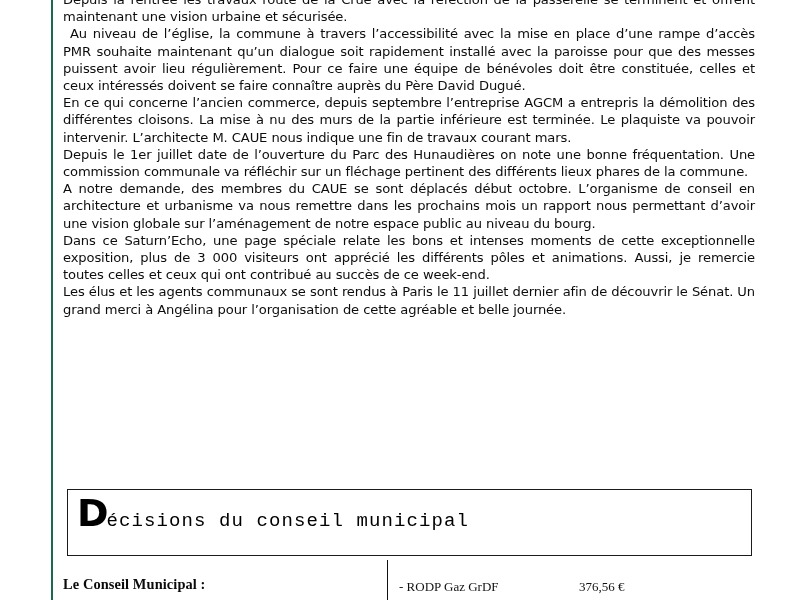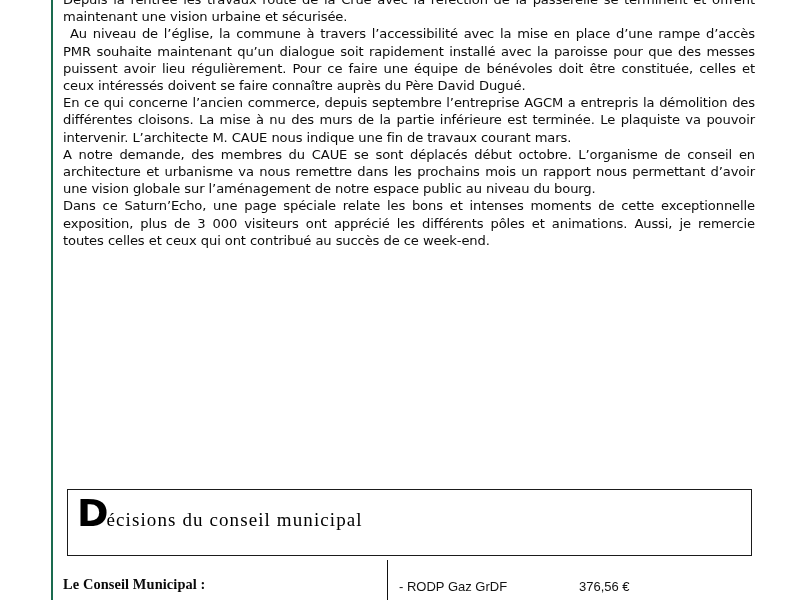--- a/index.html
+++ b/index.html
@@ -77,21 +77,21 @@
   }
   #heading-dropcap {
     font-family: "DejaVu Sans", sans-serif;
     font-weight: bold;
     font-size: 38px;
     line-height: 38px;
     letter-spacing: -1px;
     color: #000000;
   }
   #heading-rest {
-    font-family: Liberation Serif, serif;
+    font-family: Liberation Mono, monospace;
     font-size: 19px;
     line-height: 19px;
     letter-spacing: 1.1px;
     color: #000000;
     position: relative;
     left: -1px;
   }
 
   
   #footer-cols {
@@ -135,41 +135,43 @@
     font-family: "Liberation Serif", serif;
     font-size: 13px;
     line-height: 16px;
     color: #121212;
     margin: 13px 0 0 0;
     text-align: justify;
     text-align-last: justify;
   }
   .fee-row {
     display: flex;
-    font-family: Liberation Sans, sans-serif;
+    font-family: Liberation Serif, serif;
     font-size: 13px;
     line-height: 16px;
     color: #121212;
   }
   .fee-label { width: 180px; }
   .fee-amount { text-align: right; }
 </style>
 </head>
 <body>
 
 <div id="page">
 
   <div id="margin-rule"></div>
 
   <div id="body-column">
     <p class="para">Depuis la rentrée les travaux route de la Crue avec la réfection de la passerelle se terminent et offrent maintenant une vision urbaine et sécurisée.</p>
     <p class="para indent">Au niveau de l’église, la commune à travers l’accessibilité avec la mise en place d’une rampe d’accès PMR souhaite maintenant qu’un dialogue soit rapidement installé avec la paroisse pour que des messes puissent avoir lieu régulièrement. Pour ce faire une équipe de bénévoles doit être constituée, celles et ceux intéressés doivent se faire connaître auprès du Père David Dugué.</p>
     <p class="para">En ce qui concerne l’ancien commerce, depuis septembre l’entreprise AGCM a entrepris la démolition des différentes cloisons. La mise à nu des murs de la partie inférieure est terminée. Le plaquiste va pouvoir intervenir. L’architecte M. CAUE nous indique une fin de travaux courant mars.</p>
+    <p class="para">Depuis le 1er juillet date de l’ouverture du Parc des Hunaudières on note une bonne fréquentation. Une commission communale va réfléchir sur un fléchage pertinent des différents lieux phares de la commune.</p>
     <p class="para">A notre demande, des membres du CAUE se sont déplacés début octobre. L’organisme de conseil en architecture et urbanisme va nous remettre dans les prochains mois un rapport nous permettant d’avoir une vision globale sur l’aménagement de notre espace public au niveau du bourg.</p>
     <p class="para">Dans ce Saturn’Echo, une page spéciale relate les bons et intenses moments de cette exceptionnelle exposition, plus de 3 000 visiteurs ont apprécié les différents pôles et animations. Aussi, je remercie toutes celles et ceux qui ont contribué au succès de ce week-end.</p>
+    <p class="para">Les élus et les agents communaux se sont rendus à Paris le 11 juillet dernier afin de découvrir le Sénat. Un grand merci à Angélina pour l’organisation de cette agréable et belle journée.</p>
   </div>
 
   <div id="heading-box">
     <div id="heading-inner">
       <span id="heading-dropcap">D</span>
       <span id="heading-rest">écisions du conseil municipal</span>
     </div>
   </div>
 
   <div id="footer-cols">

